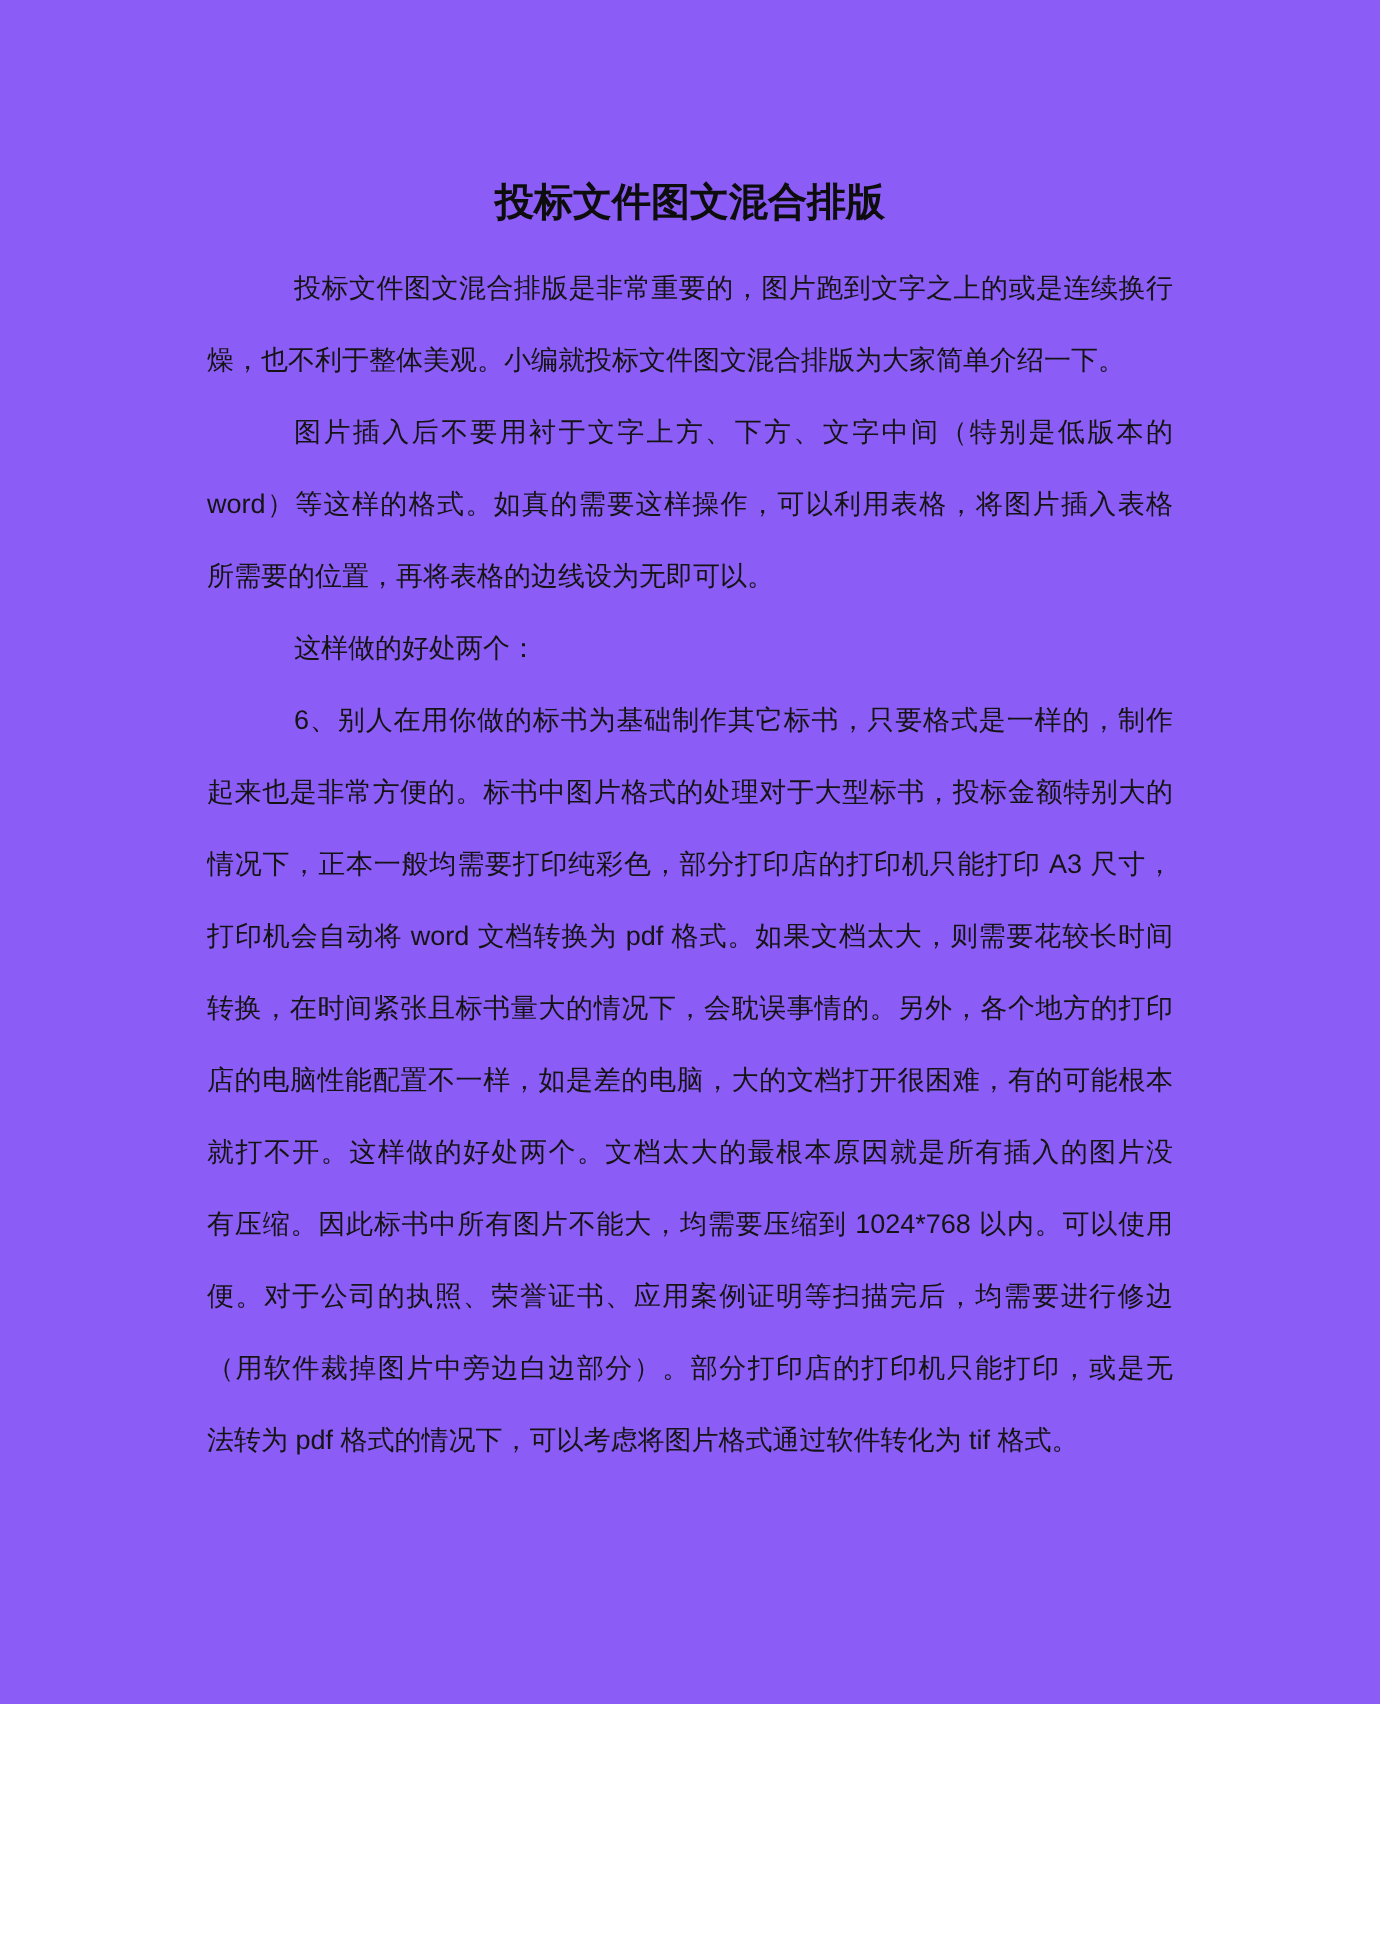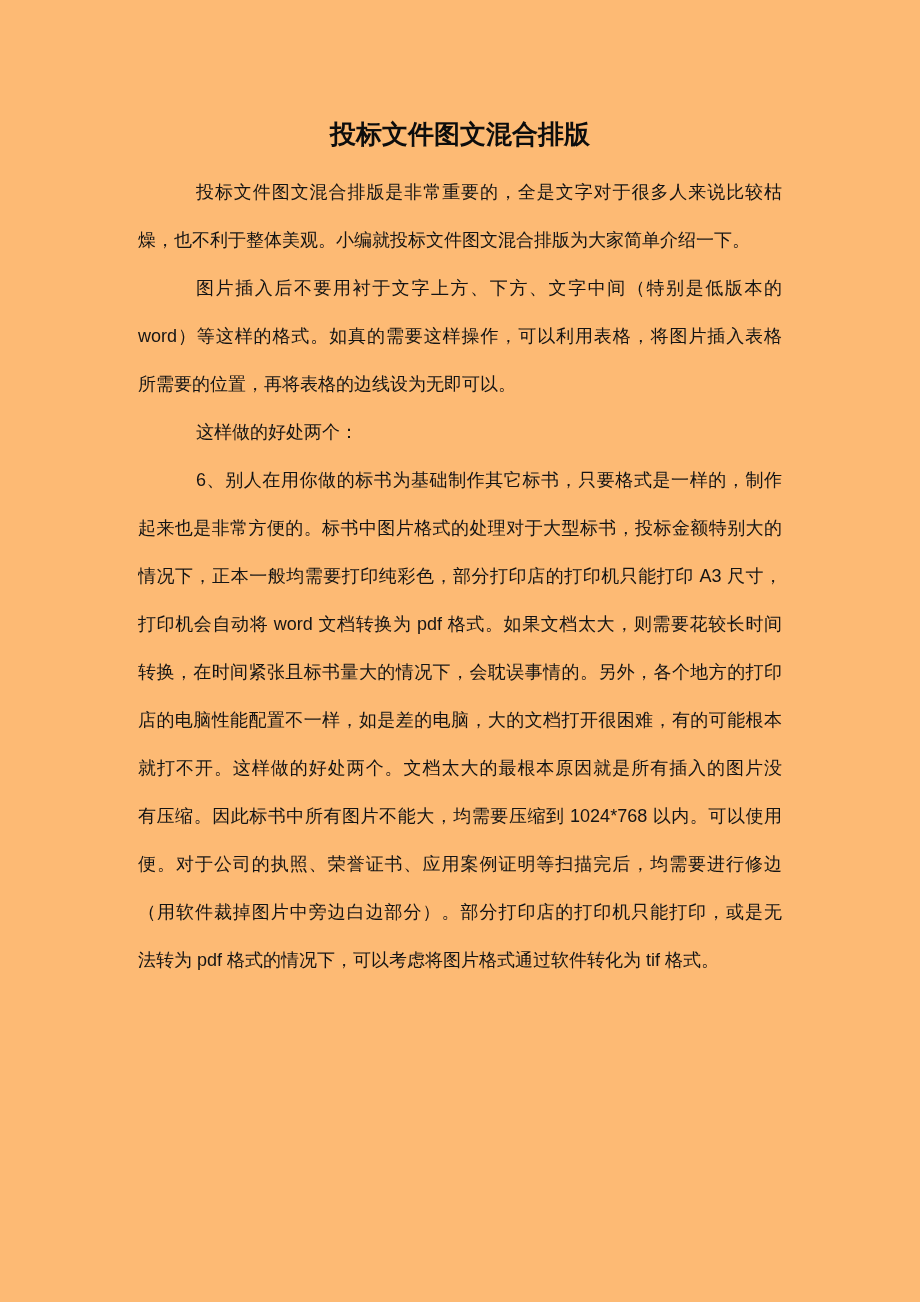--- a/index.html
+++ b/index.html
@@ -3,23 +3,23 @@
 <meta charset="utf-8">
 <style>
   html, body {
     margin: 0;
     padding: 0;
     background: #ffffff;
   }
   .page {
     position: relative;
     width: 920px;
-    height: 1302px;
+    height: 1136px;
     margin: 0;
-    background: #fdba74;
+    background: #8b5cf6;
     overflow: hidden;
     font-family: "Liberation Sans", sans-serif;
     color: #141414;
   }
   .doc-title {
     margin: 0;
     padding-top: 117px;
     text-align: center;
     font-size: 26px;
     line-height: 34px;
@@ -50,21 +50,21 @@
     text-align-last: left;
   }
 </style>
 </head>
 <body>
 
 <div class="page">
   <h1 class="doc-title">投标文件图文混合排版</h1>
   <div class="doc-body">
       <div class="paragraph">
-        <div class="t-line para-start">投标文件图文混合排版是非常重要的，全是文字对于很多人来说比较枯</div>
+        <div class="t-line para-start">投标文件图文混合排版是非常重要的，图片跑到文字之上的或是连续换行</div>
         <div class="t-line para-end">燥，也不利于整体美观。小编就投标文件图文混合排版为大家简单介绍一下。</div>
       </div>
       <div class="paragraph">
         <div class="t-line para-start">图片插入后不要用衬于文字上方、下方、文字中间（特别是低版本的</div>
         <div class="t-line">word）等这样的格式。如真的需要这样操作，可以利用表格，将图片插入表格</div>
         <div class="t-line para-end">所需要的位置，再将表格的边线设为无即可以。</div>
       </div>
       <div class="paragraph">
         <div class="t-line para-start para-end">这样做的好处两个：</div>
       </div>

